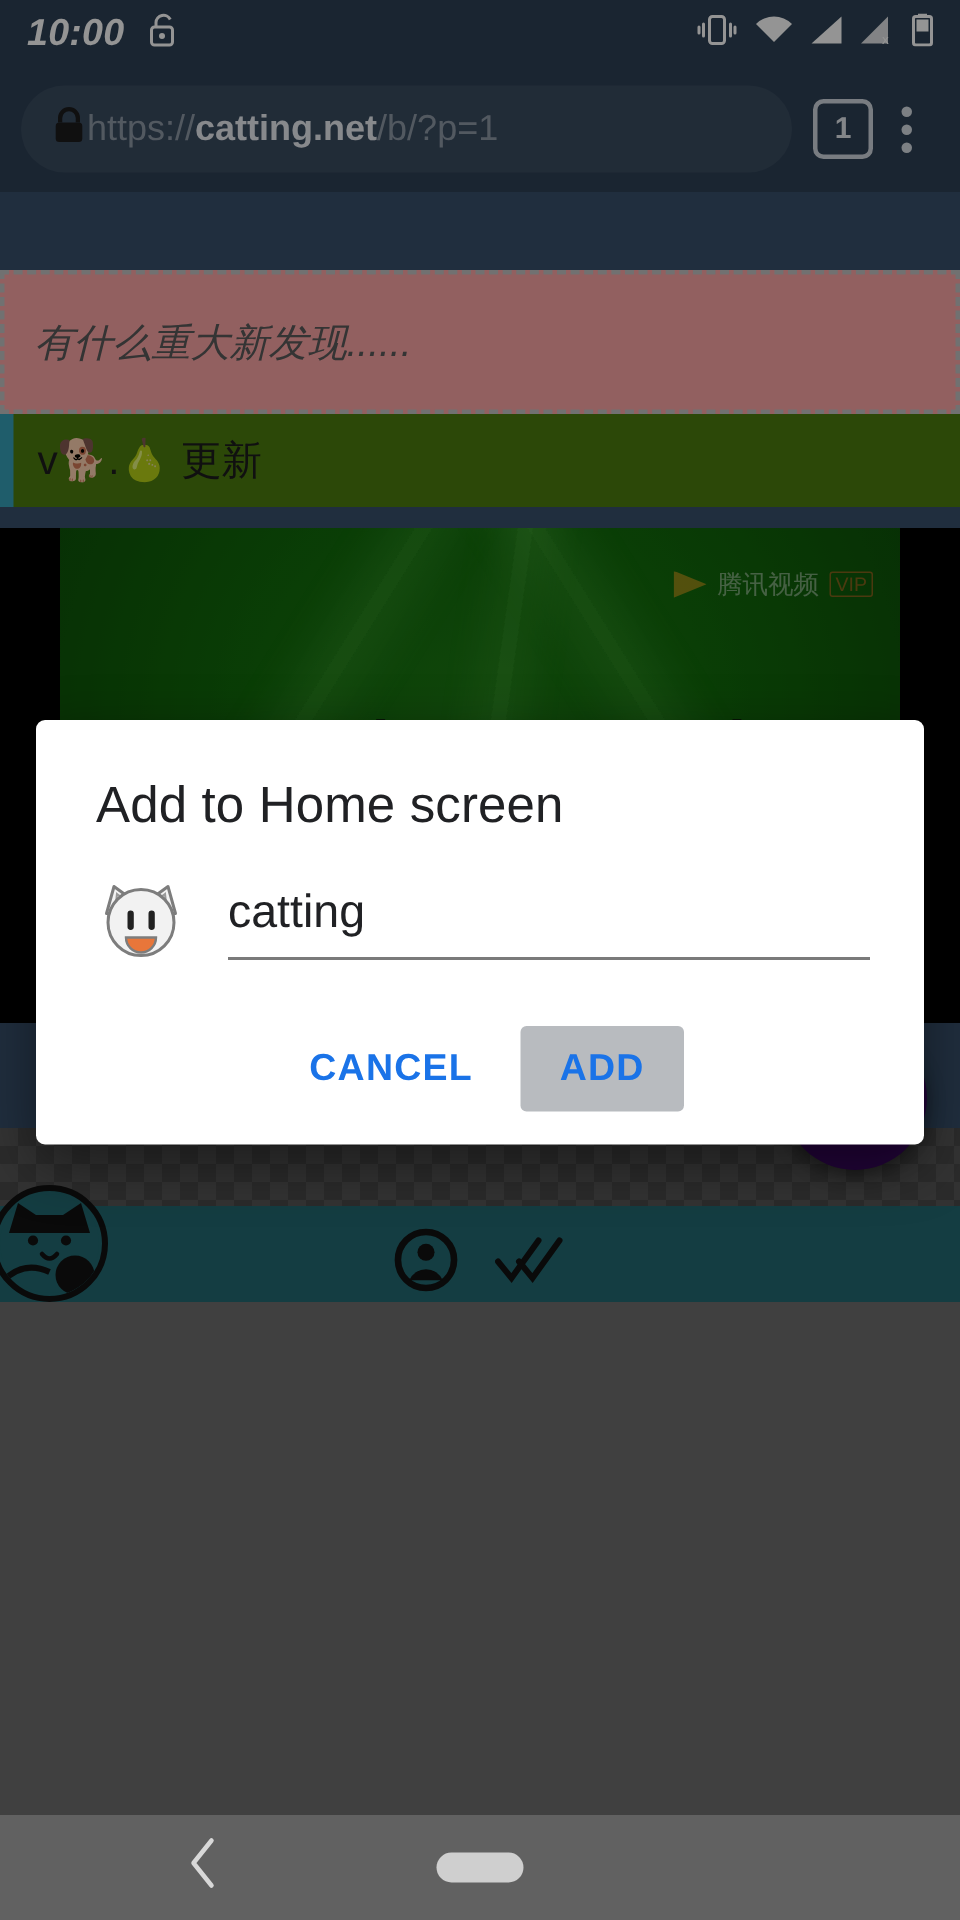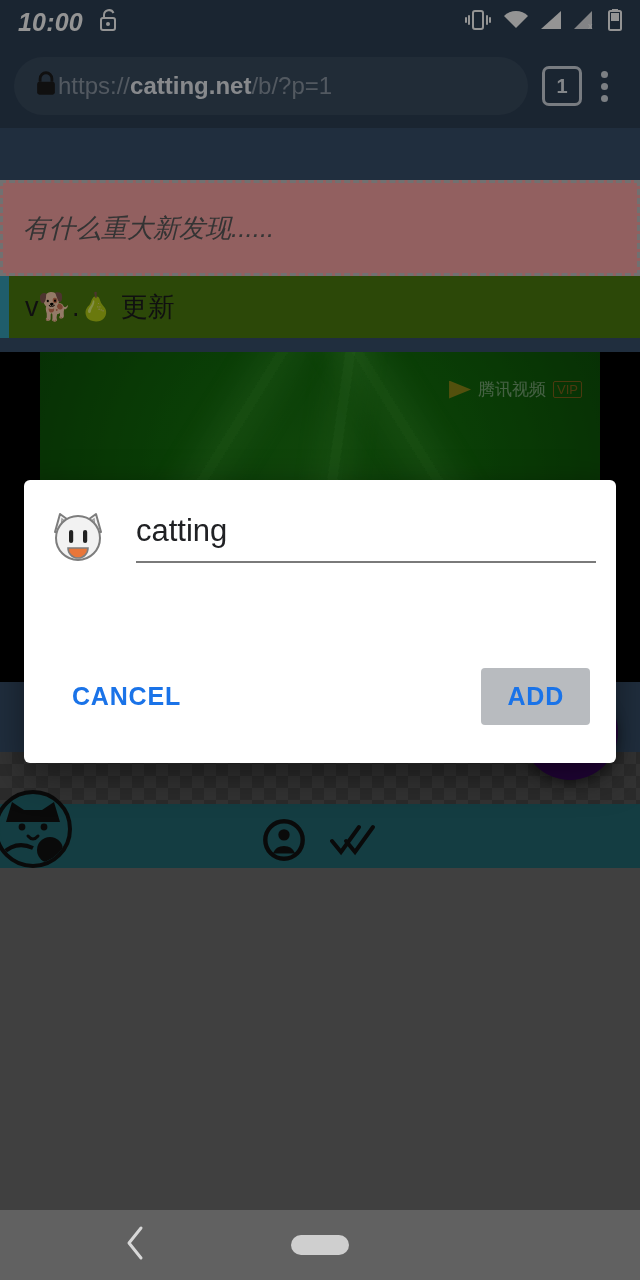--- a/index.html
+++ b/index.html
@@ -111,25 +111,25 @@
   .scrim { position:absolute; inset:0; background:rgba(0,0,0,.42); }
 
   
   .dialog {
     position:absolute; left:24px; top:480px; width:592px; height:283px;
     background:#ffffff; border-radius:6px;
     box-shadow:0 12px 38px rgba(0,0,0,.45);
     display:flex; flex-direction:column;
   }
   .dlg-title { font-size:34px; color:#202124; padding:38px 40px 0; letter-spacing:.1px; }
-  .dlg-row { display:flex; align-items:center; padding:24px 20px 0; gap:24px; }
+  .dlg-row { display:flex; align-items:center; padding:24px 36px 0; gap:24px; }
   .dlg-appicon { width:68px; height:68px; flex:0 0 auto; }
   .dlg-field { flex:1; border-bottom:2px solid #7a7a7a; padding-bottom:12px; }
   .dlg-value { font-size:31px; color:#202124; }
-  .dlg-actions { margin-top:auto; display:flex; justify-content:space-between; align-items:center; gap:10px; padding:0 26px 38px; }
+  .dlg-actions { margin-top:auto; display:flex; justify-content:center; align-items:center; gap:10px; padding:0 26px 22px; }
   .btn {
     font-size:25px; font-weight:bold; letter-spacing:.8px; color:#1a73e8;
     padding:14px 22px; border:0; background:transparent; border-radius:4px; cursor:pointer;
     font-family:"Liberation Sans", sans-serif;
   }
   .btn-add { background:#b8bbbf; padding:14px 26px; }
 
   
   .navbar {
     position:absolute; left:0; bottom:0; width:640px; height:70px; background:#616161;
@@ -275,20 +275,21 @@
             <path d="M16 17l9 11L43 3" fill="none" stroke="#121212" stroke-width="4" stroke-linecap="round"></path>
           </svg>
         </div>
       </div>
     </div>
   </div>
 
   <div class="scrim"></div>
 
   <div class="dialog">
+    <div class="dlg-title">Add to Home screen</div>
     <div class="dlg-row">
       <span class="dlg-appicon">
         <svg width="68" height="68" viewBox="0 0 68 68">
           <path d="M11 28 16 10l11 8h14l11-8 5 18z" fill="#f2f2f2" stroke="#7d7d7d" stroke-width="2" stroke-linejoin="round"></path>
           <path d="M18 15l8 6-9 3z" fill="#e6e6e6" stroke="#9a9a9a" stroke-width="1.4"></path>
           <path d="M50 15l-8 6 9 3z" fill="#e6e6e6" stroke="#9a9a9a" stroke-width="1.4"></path>
           <ellipse cx="34" cy="34" rx="22" ry="22" fill="#f2f2f2" stroke="#7d7d7d" stroke-width="2"></ellipse>
           <rect x="25" y="26" width="4.2" height="13" rx="2.1" fill="#222"></rect>
           <rect x="39" y="26" width="4.2" height="13" rx="2.1" fill="#222"></rect>
           <path d="M24 44a10 10 0 0 0 20 0z" fill="#e8763a" stroke="#7d7d7d" stroke-width="1.6"></path>

